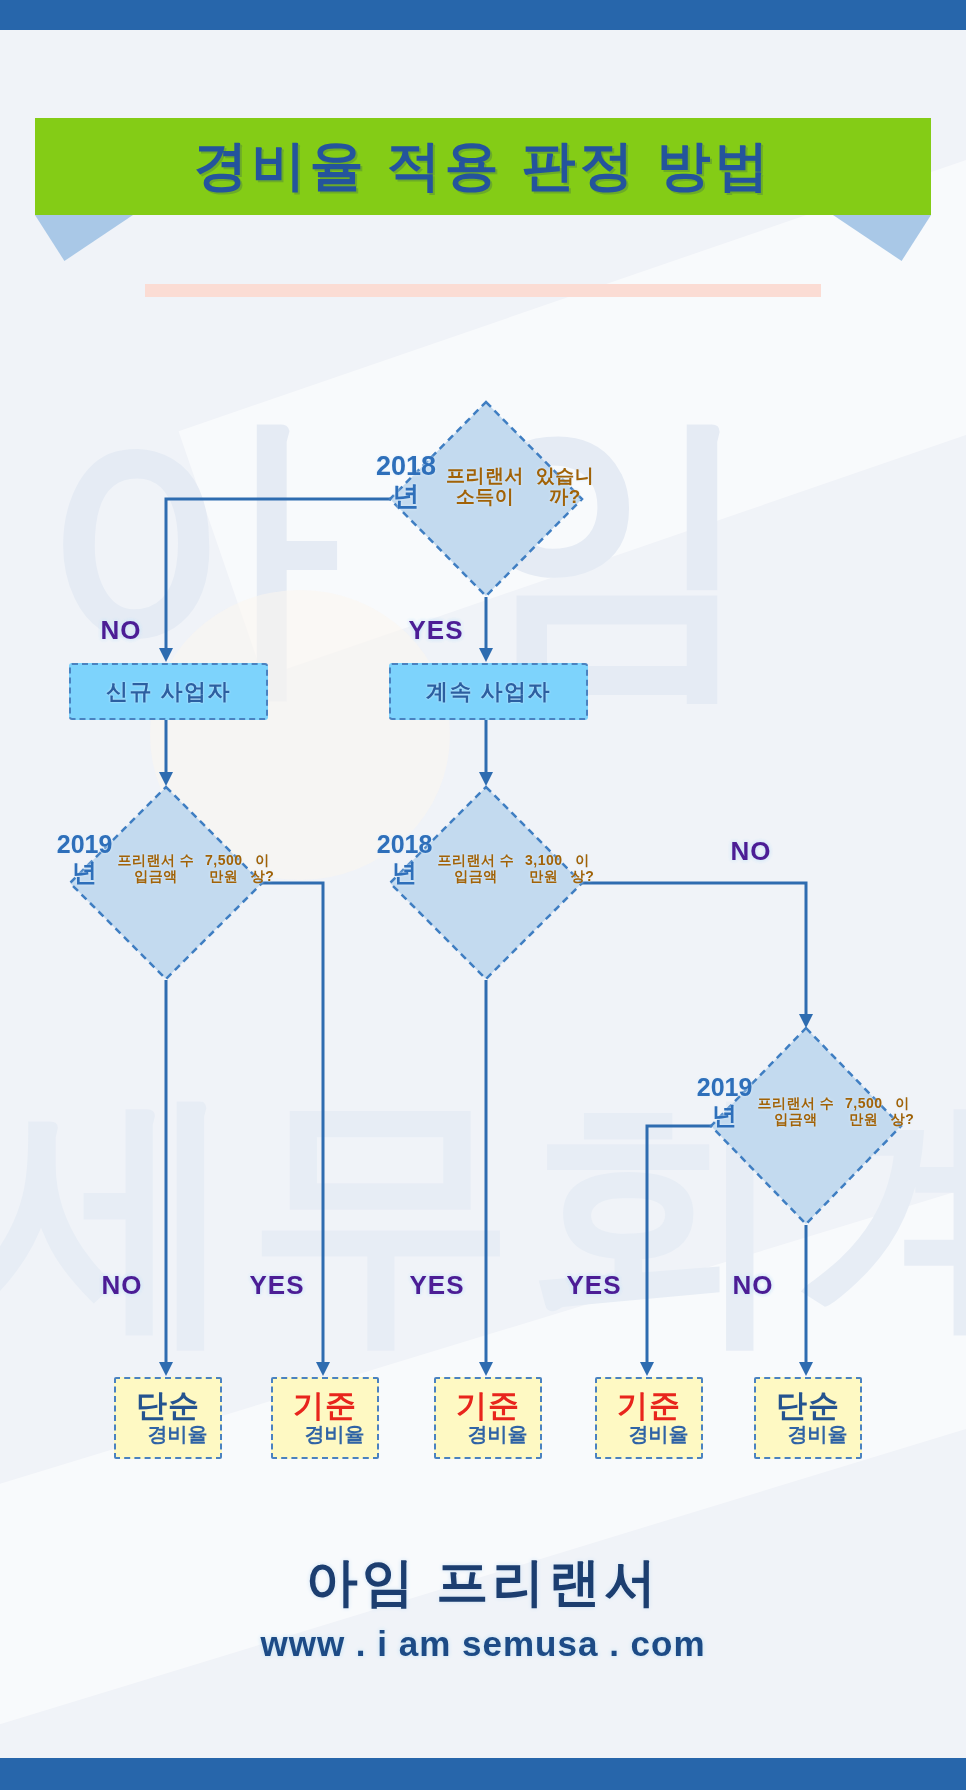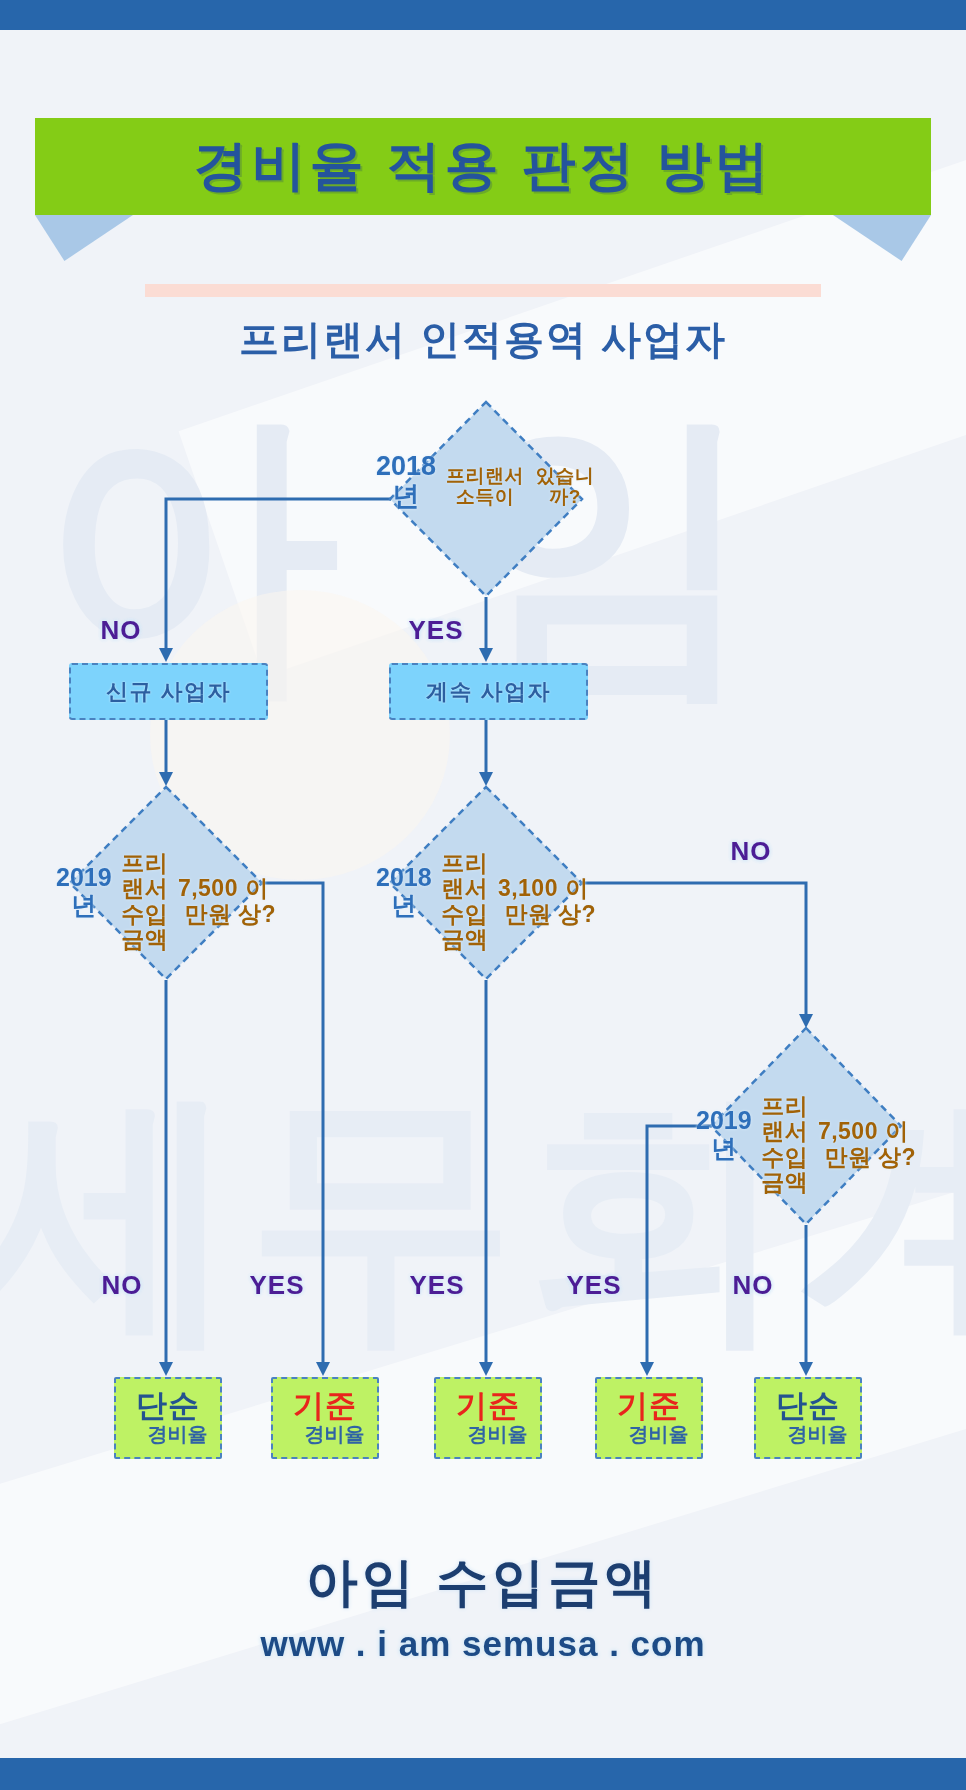--- a/index.html
+++ b/index.html
@@ -33,32 +33,32 @@
 
   svg.flow{position:absolute;left:0;top:0;}
 
   
   .diamond-text{position:absolute;width:220px;display:flex;align-items:center;
                 text-align:center;pointer-events:none;}
   .dt-year{font-size:27px;font-weight:800;color:#2e6fba;line-height:1.1;text-shadow:0 0 3px #dceefc;}
   .dt-line{font-size:19px;font-weight:700;color:#a16207;line-height:1.1;margin-top:10px;
            text-shadow:0 0 3px #dceefc;letter-spacing:0.5px;}
   .dt-small .dt-year{font-size:25px;}
-  .dt-small .dt-line{margin-top:20px;font-size:23px;}
+  .dt-small .dt-line{margin-top:20px;font-size:14px;}
 
   
   .label{position:absolute;font-size:26px;font-weight:800;color:#4c1d95;letter-spacing:1px;
          transform:translateX(-50%);text-shadow:0 0 4px #cfe7f8,0 0 4px #cfe7f8;}
 
   
   .node-box{position:absolute;width:195px;height:53px;background:#7dd3fc;border:2px dashed #4a82c0;
             border-radius:3px;display:flex;align-items:center;justify-content:center;}
   .node-box span{font-size:22px;font-weight:700;color:#2b5fa1;letter-spacing:1.5px;
                  text-shadow:0 0 2px #e9f2fb;}
-  .result-box{position:absolute;top:1377px;width:104px;height:78px;background:#bef264;
+  .result-box{position:absolute;top:1377px;width:104px;height:78px;background:#fef9c3;
               border:2px dashed #4a82c0;border-radius:2px;display:flex;flex-direction:column;
               align-items:center;justify-content:center;}
   .result-main{font-size:31px;font-weight:800;line-height:1.05;letter-spacing:1px;}
   .result-main.blue{color:#24538f;}
   .result-main.red{color:#e8251c;}
   .result-sub{font-size:20px;font-weight:700;color:#2f63a5;line-height:1.15;margin-left:19px;}
 
   
   .brand{position:absolute;left:0;top:1548px;width:966px;text-align:center;font-size:52px;
          font-weight:800;color:#1c3e70;letter-spacing:4px;text-shadow:0 0 4px #cfe3f5;}
@@ -77,21 +77,20 @@
   <div class="watermark wm1">아임</div>
   <div class="watermark wm2">세무회계</div>
   <div class="wm-circle"></div>
 
   <div class="banner">
     <span class="banner-title">경비율 적용 판정 방법</span>
   </div>
   <div class="fold left"></div>
   <div class="fold right"></div>
   <div class="pink-line"></div>
-  <div class="subtitle">프리랜서 인적용역 사업자</div>
 
   <svg class="flow" width="966" height="1790" viewBox="0 0 966 1790">
     <g stroke="#2e6cb0" stroke-width="3" fill="none">
       <path d="M391 499 L166 499 L166 650"></path>
       <path d="M486 597 L486 650"></path>
       <path d="M166 716 L166 774"></path>
       <path d="M486 716 L486 774"></path>
       <path d="M166 980 L166 1364"></path>
       <path d="M262 883 L323 883 L323 1364"></path>
       <path d="M486 980 L486 1364"></path>
@@ -178,17 +177,17 @@
   </div>
   <div class="result-box" style="left:595px;">
     <span class="result-main red">기준</span>
     <span class="result-sub">경비율</span>
   </div>
   <div class="result-box" style="left:754px;">
     <span class="result-main blue">단순</span>
     <span class="result-sub">경비율</span>
   </div>
 
-  <div class="brand">아임 수입금액</div>
+  <div class="brand">아임 프리랜서</div>
   <div class="site">www . i am semusa . com</div>
 
   <div class="bar bottom"></div>
 </div>
 
 </body></html>

